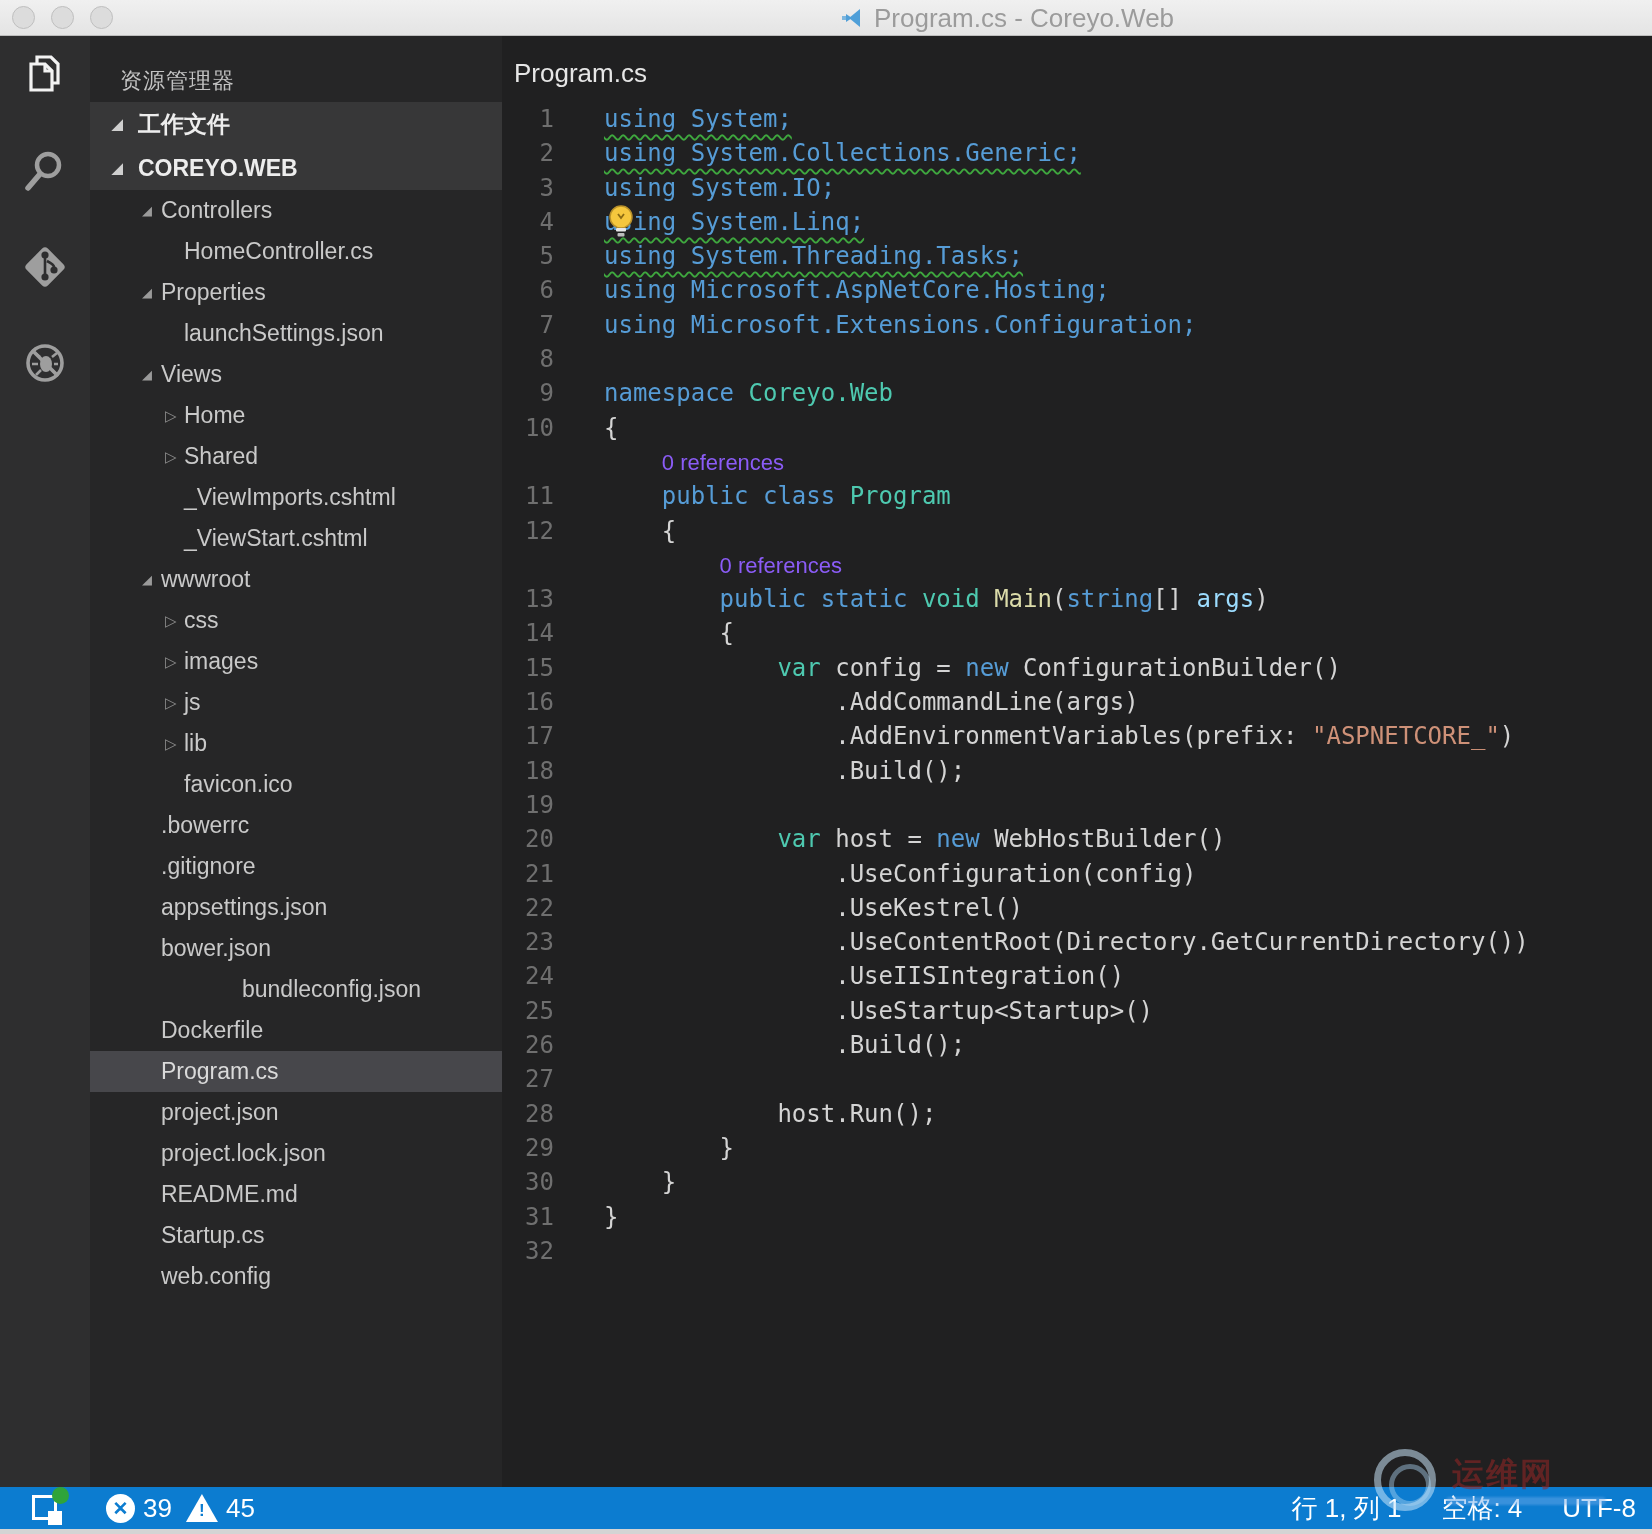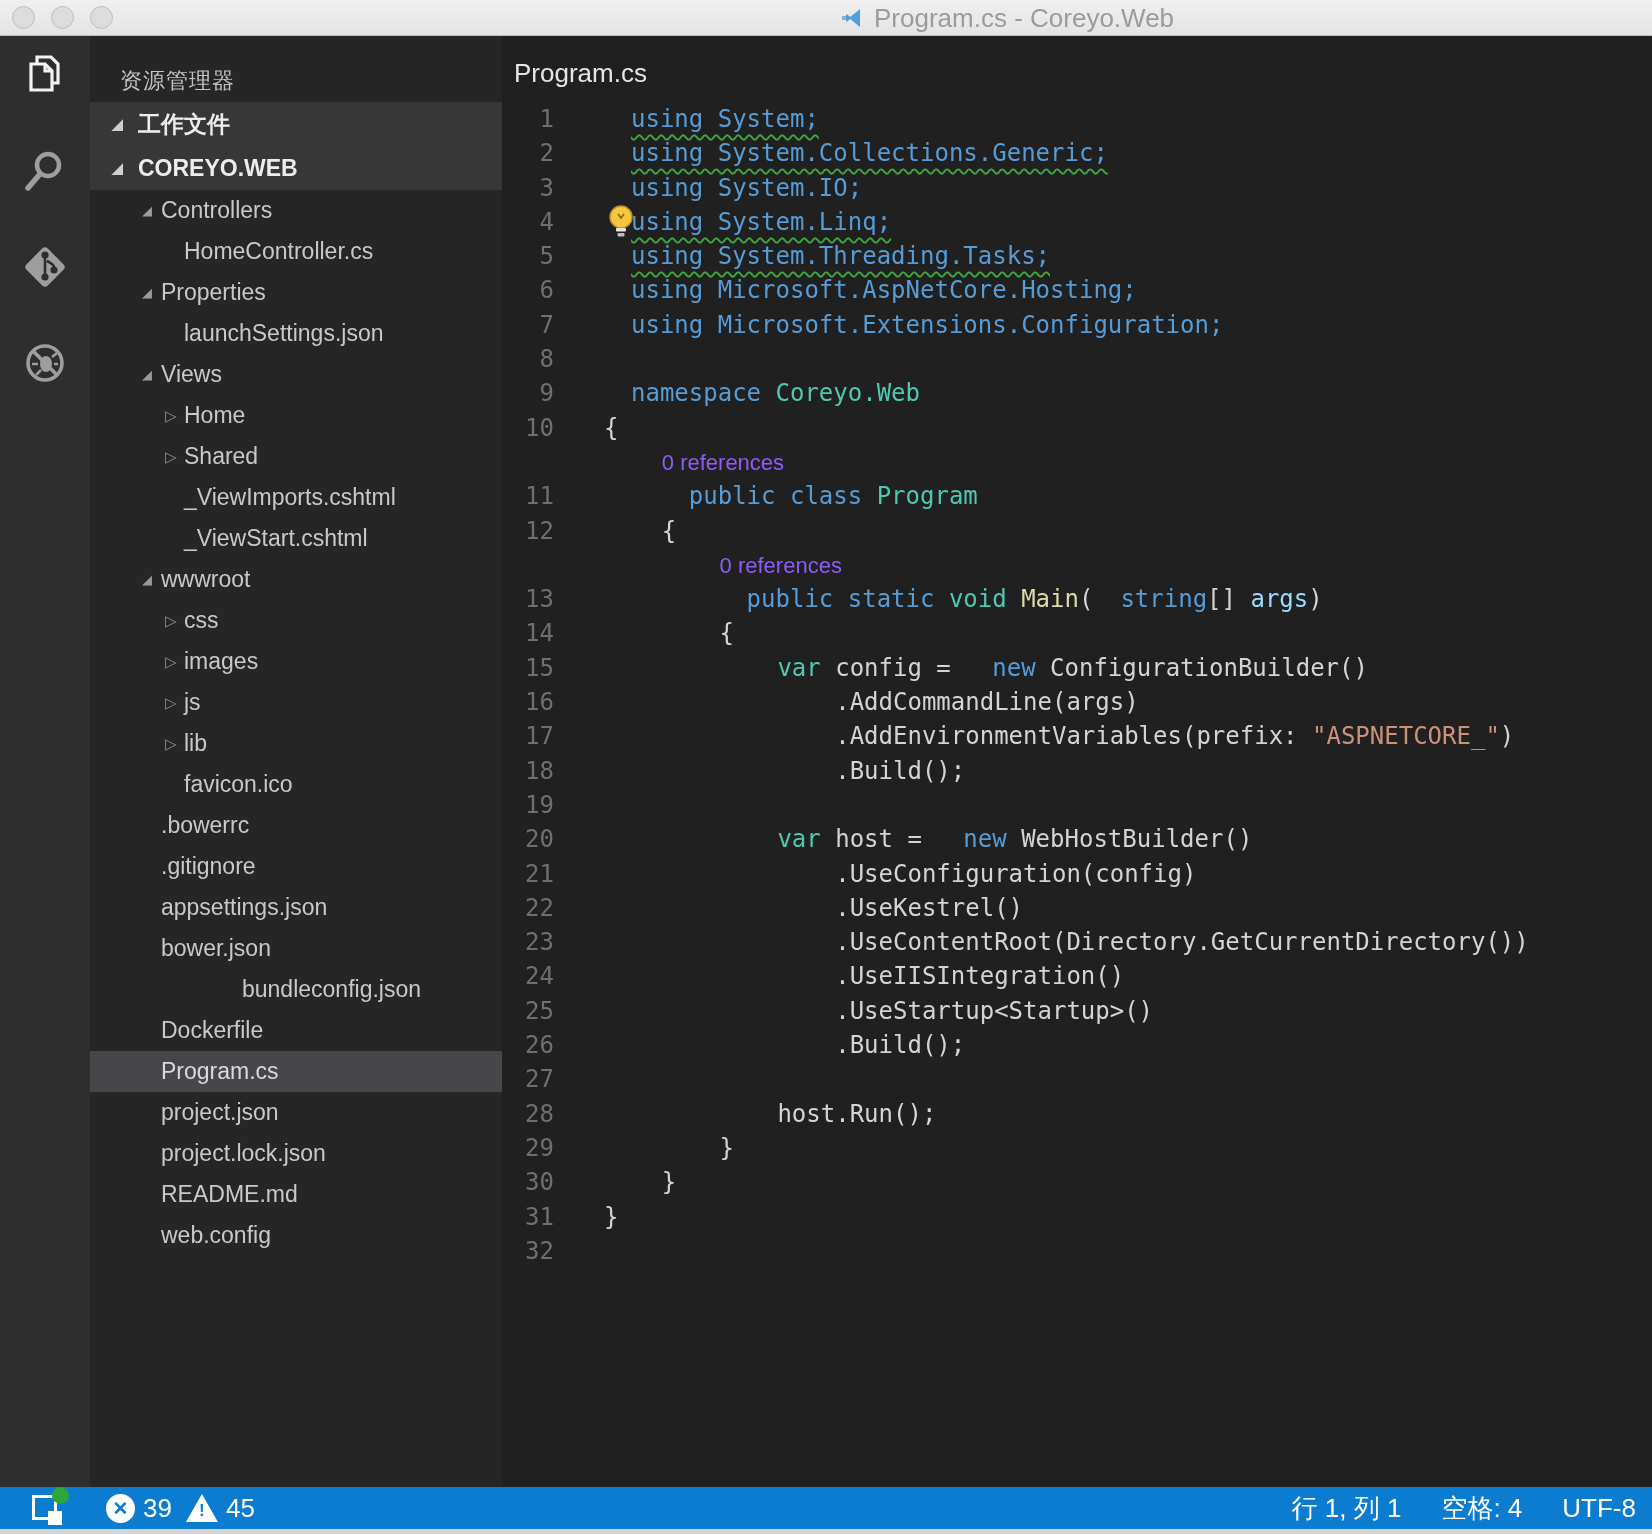--- a/index.html
+++ b/index.html
@@ -36,21 +36,21 @@
   .sb-section .arrow { width:26px; font-size:14px; color:#cfcfcf; }
   .sb-section .arrow.expanded::before { content:"◢"; }
 
   
   .editor { position:absolute; left:502px; top:36px; width:1150px; height:1451px; background:#202021; z-index:1; }
   .editor-title { height:66px; padding:22px 0 0 12px; font-size:26px; color:#e6e6e6; }
   .code { position:relative; font-family:"DejaVu Sans Mono", monospace; font-size:24px; }
   .code-row { display:flex; height:34.3px; line-height:34.3px; align-items:baseline; }
   .gutter { flex:none; width:52px; text-align:right; color:#6f6f6f; font-size:24px; line-height:34.3px; }
   .src { margin-left:50px; white-space:pre; line-height:34.3px; }
-  .tk-kw   { color:#569CD6;margin-left:27px; }
+  .tk-kw   { color:#569CD6; }
   .tk-type { color:#4EC9B0; }
   .tk-fn   { color:#DCDCAA; }
   .tk-param{ color:#9CDCFE; }
   .tk-str  { color:#CE9178; }
   .tk-def  { color:#D4D4D4; }
   .sq { text-decoration:underline wavy #3EA73E 2px; text-underline-offset:7px; text-decoration-skip-ink:none; }
   .codelens { font-family:"Liberation Sans", sans-serif; font-size:22px; color:#8b5cf6; cursor:pointer; }
   .bulb { position:absolute; left:104px; top:102px; width:30px; height:34px; z-index:4; cursor:pointer; }
 
   
@@ -234,20 +234,23 @@
       <div class="tree-row" style="padding-left: 71px;">
         <span>project.json</span>
       </div>
       <div class="tree-row" style="padding-left: 71px;">
         <span>project.lock.json</span>
       </div>
       <div class="tree-row" style="padding-left: 71px;">
         <span>README.md</span>
       </div>
       <div class="tree-row" style="padding-left: 71px;">
+        <span>Startup.cs</span>
+      </div>
+      <div class="tree-row" style="padding-left: 71px;">
         <span>web.config</span>
       </div>
     </div>
 </div>
 
 <div class="editor">
   <div class="editor-title">Program.cs</div>
   <div class="code" id="code-area">
     <span class="bulb">
       <svg width="30" height="34" viewBox="0 0 30 34">
@@ -412,14 +415,19 @@
           <span>!</span>
         </span>
       <span>45</span>
     </span>
   </div>
   <div class="sb-right">
     <span>行 1, 列 1</span>
     <span>空格: 4</span>
     <span>UTF-8</span>
   </div>
+  <div class="watermark">
+    <span class="wm-ring"></span>
+    <span class="wm-text">运维网</span>
+    <span class="wm-sub"></span>
+  </div>
 </div>
 <div class="bottom-edge"></div>
 
 </body></html>

